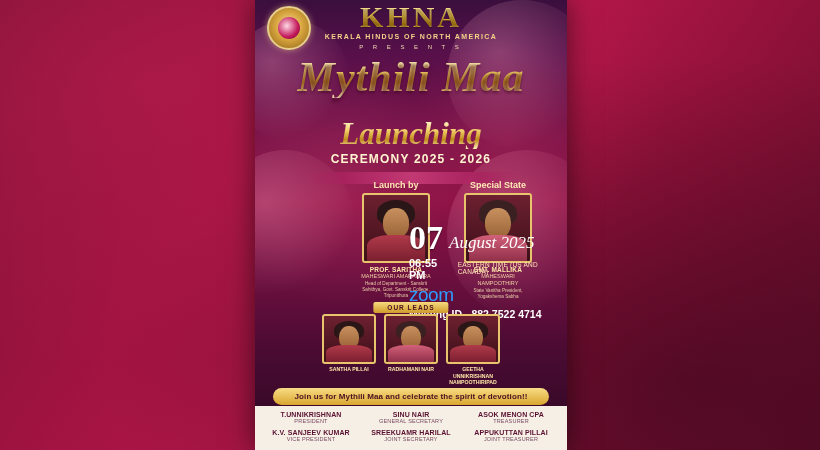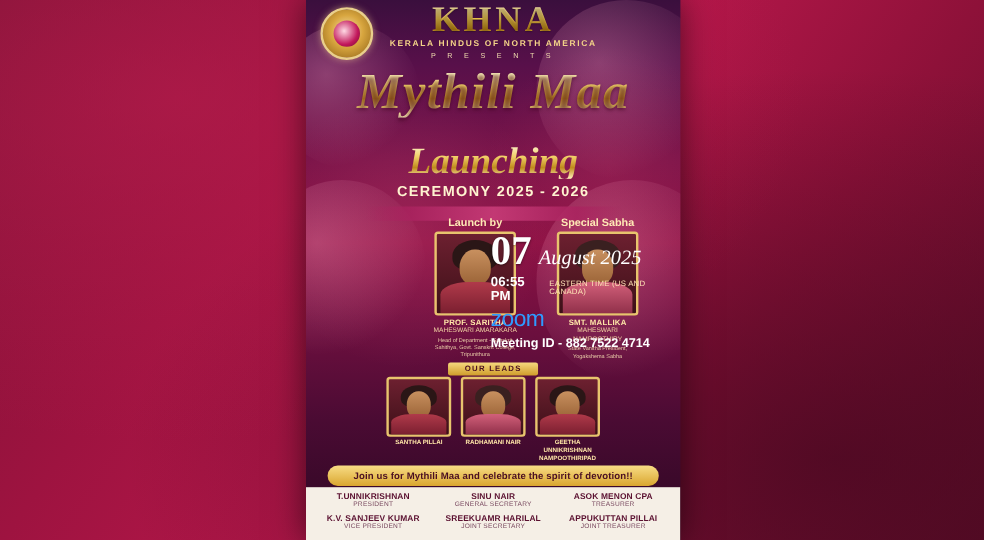--- a/index.html
+++ b/index.html
@@ -241,20 +241,21 @@
     text-align: left;
   }
   .date-row { display: flex; align-items: flex-end; gap: 6px; }
   .day {
     font-family: "Liberation Serif", serif;
     font-size: 34px;
     font-weight: bold;
     color: #ffffff;
     line-height: .85;
     text-shadow: 0 1px 2px rgba(0,0,0,.5);
+    margin-top: 28px;
   }
   .month {
     font-family: "Liberation Serif", serif;
     font-style: italic;
     font-size: 17px;
     color: #ffffff;
     line-height: 1.2;
   }
   .time-row {
     margin-top: 4px;
@@ -391,21 +392,21 @@
         <div class="photo p1">
           <div class="hair"></div>
           <div class="face"></div>
           <div class="body"></div>
         </div>
         <div class="g-name">PROF. SARITHA</div>
         <div class="g-sub">MAHESWARI AMARAKARA</div>
         <div class="g-desc">Head of Department - Sanskrit Sahithya, Govt. Sanskrit College, Tripunithura</div>
       </div>
       <div class="guest">
-        <div class="guest-role">Special Sabha</div>
+        <div class="guest-role">Special State</div>
         <div class="photo p2">
           <div class="hair"></div>
           <div class="face"></div>
           <div class="body"></div>
         </div>
         <div class="g-name">SMT. MALLIKA</div>
         <div class="g-sub">MAHESWARI NAMPOOTHIRY</div>
         <div class="g-desc">State Vanitha President, Yogakshema Sabha</div>
       </div>
     </div>

